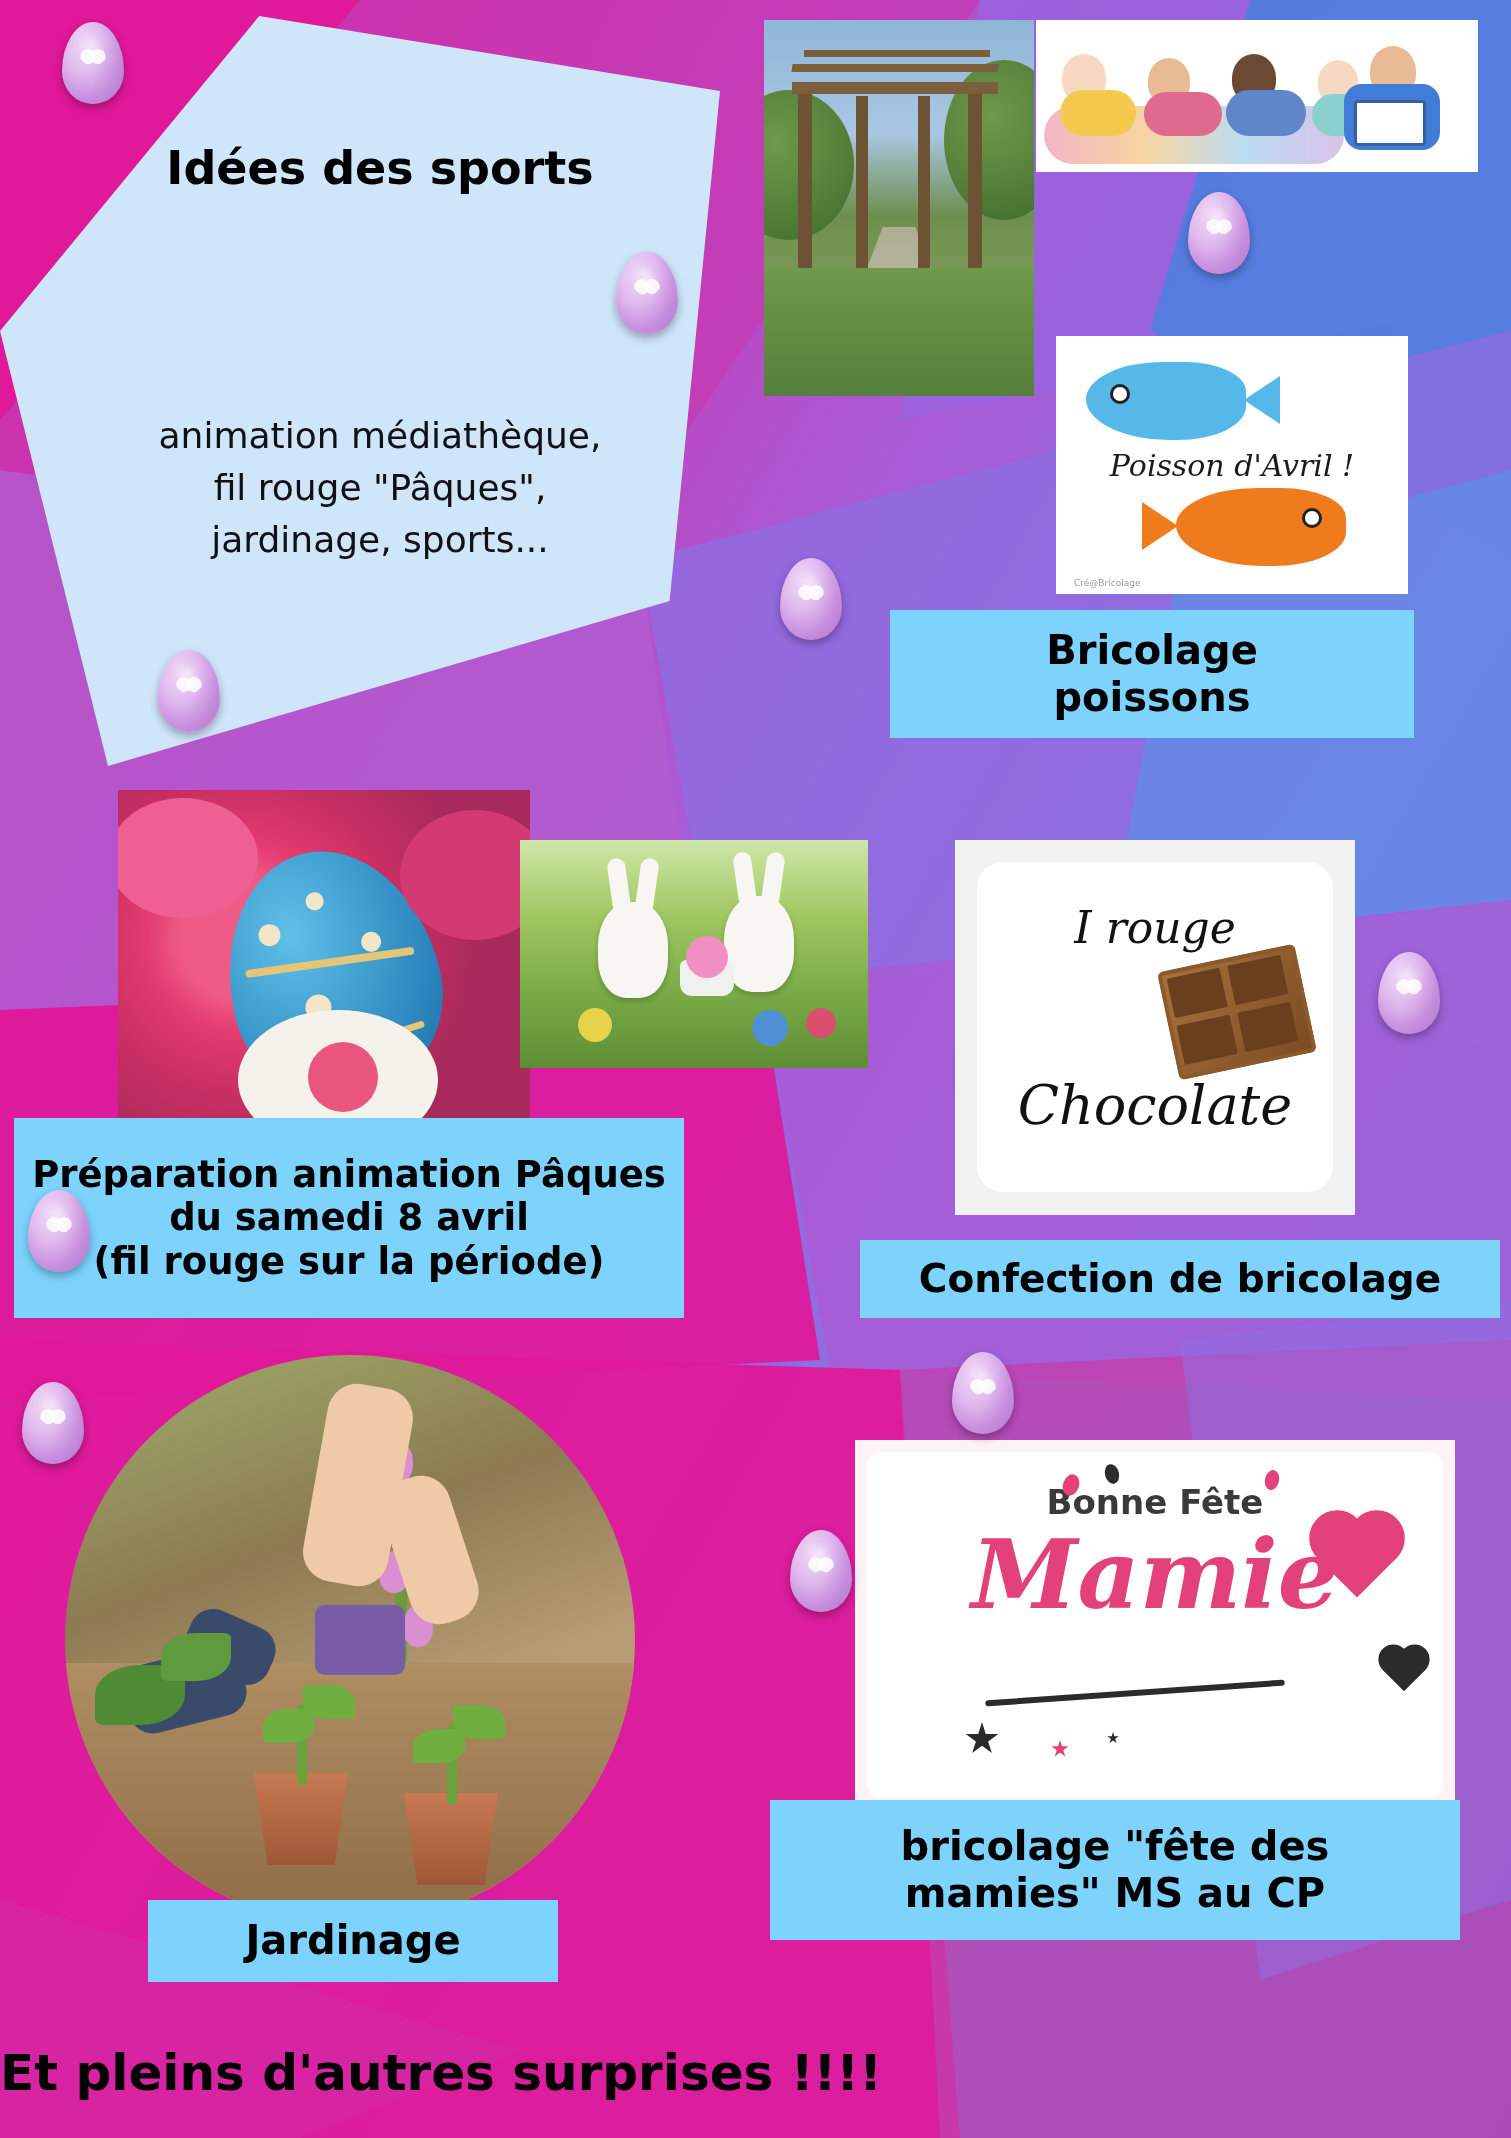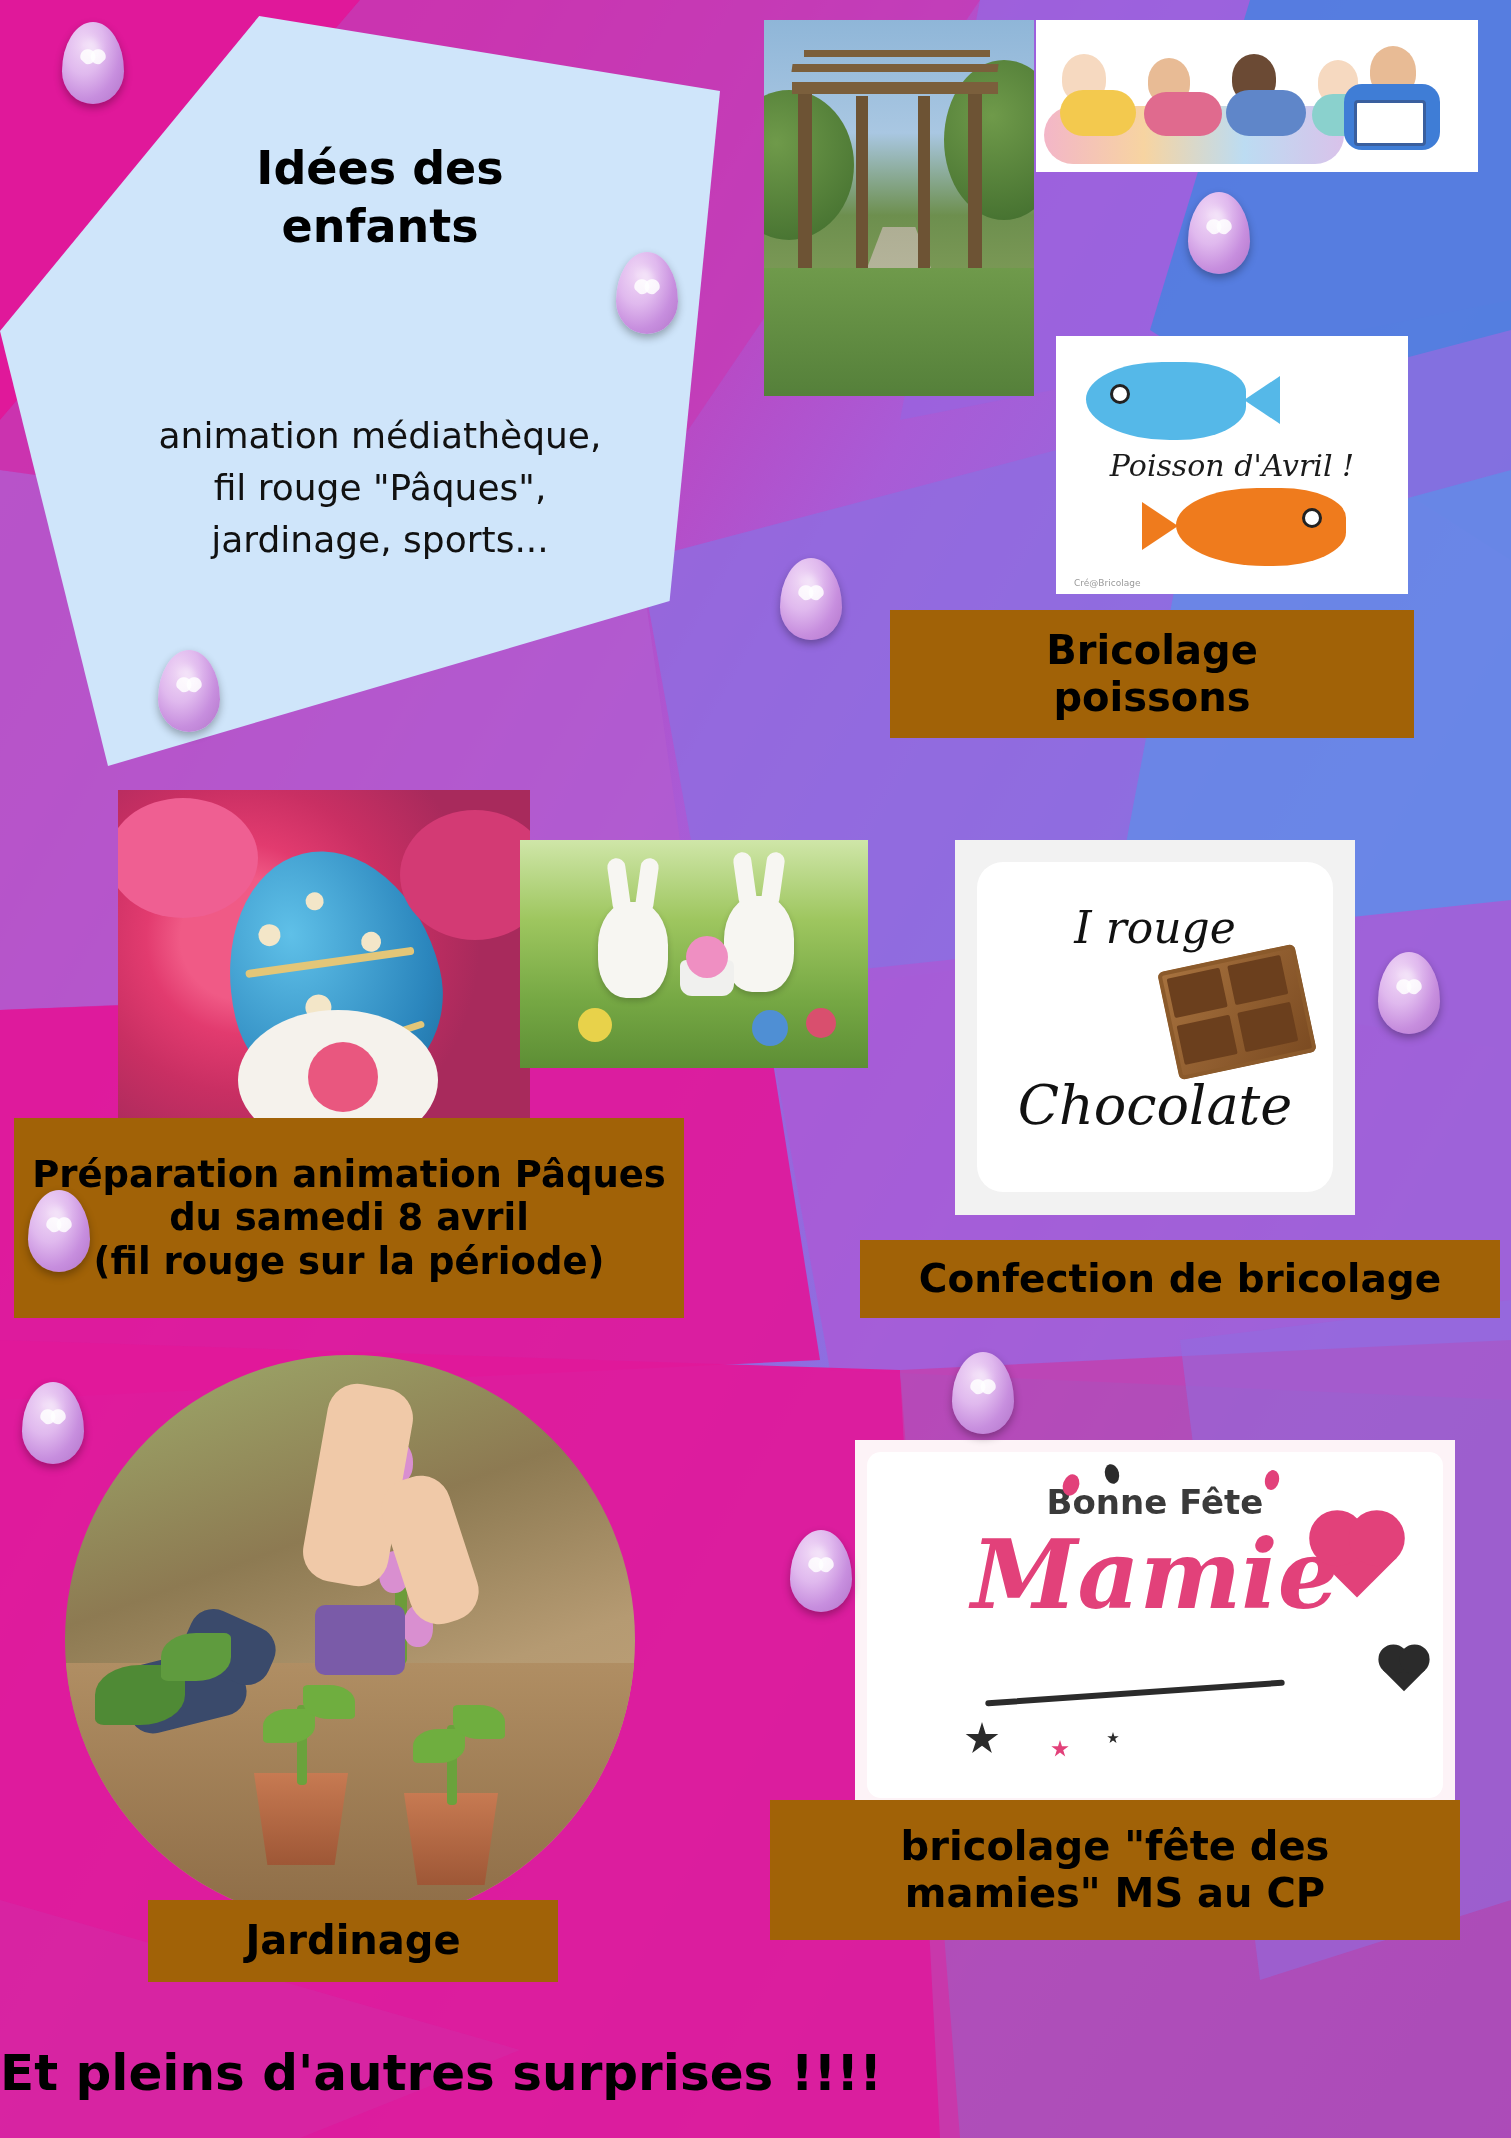--- a/index.html
+++ b/index.html
@@ -48,21 +48,21 @@
     transform:translateX(-50%) rotate(-18deg);
     width:14px;height:22px;
     border-radius:50%;
     background:rgba(255,255,255,.45);
     filter:blur(3px);
   }
 
   
   .caption{
     position:absolute;
-    background:#a16207;
+    background:#7dd3fc;
     color:#000;
     font-weight:bold;
     text-align:center;
     line-height:1.18;
     box-sizing:border-box;
     padding:10px 14px;
   }
 
   
   .pentagon{
@@ -315,21 +315,21 @@
       <polygon points="0,1010 760,980 820,1360 0,1400" fill="#e0189a" opacity="0.92"></polygon>
       <polygon points="760,980 1511,900 1511,1400 830,1370" fill="#a95bd6" opacity="0.85"></polygon>
       <polygon points="0,1340 900,1370 960,2138 0,2138" fill="#e0189a" opacity="0.95"></polygon>
       <polygon points="900,1370 1511,1340 1511,2138 940,2138" fill="#c33fae" opacity="0.8"></polygon>
       <polygon points="1180,1340 1511,1300 1511,1900 1260,1980" fill="#8f6de0" opacity="0.55"></polygon>
       <polygon points="0,1900 520,2050 300,2138 0,2138" fill="#d42aa5" opacity="0.6"></polygon>
     </svg>
   </div>
 
   <div class="pentagon"></div>
-  <div class="pent-title" style="white-space:pre-line;">Idées des enfants</div>
+  <div class="pent-title" style="white-space:pre-line;">Idées des sports</div>
   <div class="pent-body" style="white-space:pre-line;">animation médiathèque,
 fil rouge "Pâques",
 jardinage, sports...</div>
 
   <div class="photo pergola">
     <div class="path"></div>
     <div class="tree" style="left:-40px;top:70px;width:130px;height:150px;"></div>
     <div class="tree" style="right:-30px;top:40px;width:120px;height:160px;"></div>
     <div class="post" style="left:34px;top:72px;width:14px;height:210px;"></div>
     <div class="post" style="left:92px;top:76px;width:12px;height:200px;"></div>

